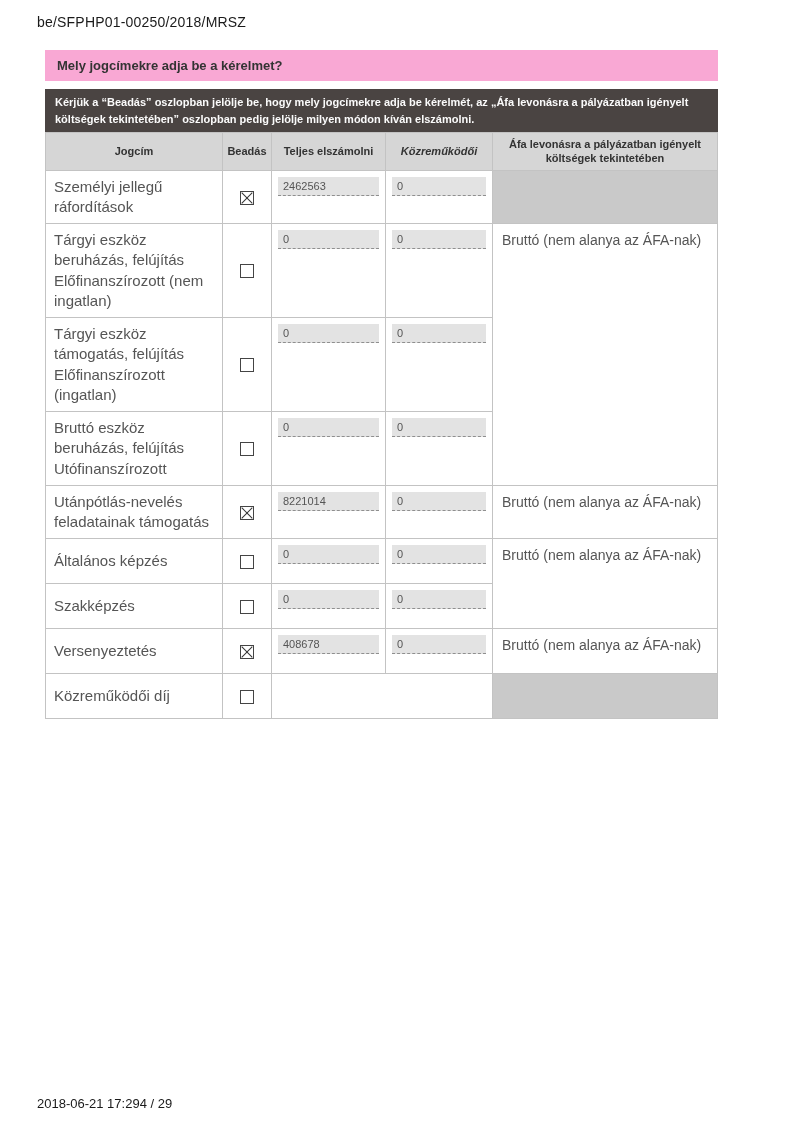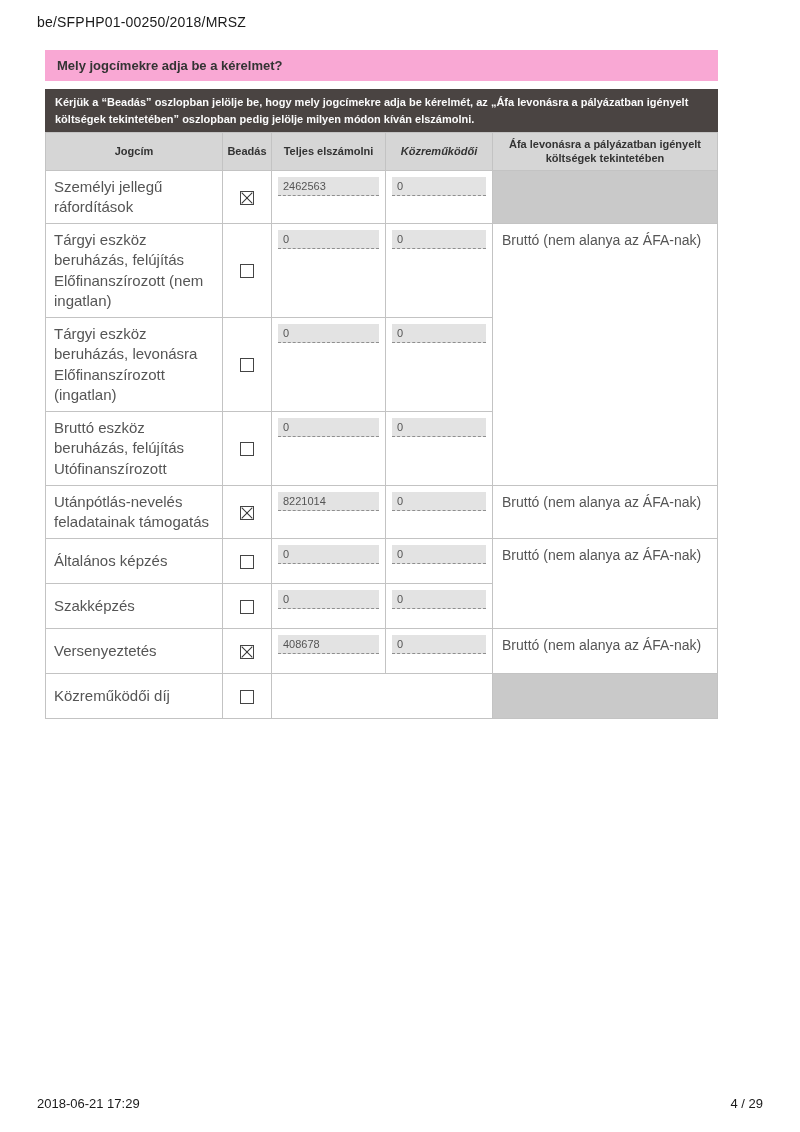--- a/index.html
+++ b/index.html
@@ -53,21 +53,21 @@
     background:#e3e3e3; border:none; border-bottom:1px dashed #8f8f8f;
     font-family:"Liberation Sans", sans-serif; font-size:11px; color:#555;
     padding:0 5px; border-radius:0;
   }
   td.afa {
     font-size:14px; color:#555; vertical-align:top; padding:7px 9px; line-height:1.35;
   }
   td.afa.gray { background:#c9c9c9; }
   .footer {
     position:absolute; left:37px; right:37px; top:1096px;
-    display:flex; justify-content:space-between;
+    display:flex; justify-content:flex-start;
     font-size:13px; color:#1a1a1a;
   }
 </style>
 </head>
 <body>
 
 <div class="doc-number">be/SFPHP01-00250/2018/MRSZ</div>
 
 <div class="content">
   <div class="section-bar">Mely jogcímekre adja be a kérelmet?</div>
@@ -103,21 +103,21 @@
         <td class="amt-cell">
             <input type="text" class="amt" value="0" style="">
           </td>
         <td class="amt-cell">
             <input type="text" class="amt" value="0" style="">
           </td>
         <td class="afa" rowspan="3">Bruttó (nem alanya az ÁFA-nak)</td>
       </tr>
 
       <tr>
-        <td class="lbl">Tárgyi eszköz beruházás, levonásra Előfinanszírozott (ingatlan)</td>
+        <td class="lbl">Tárgyi eszköz támogatás, felújítás Előfinanszírozott (ingatlan)</td>
         <td class="chk"><span class="cb"></span></td>
         <td class="amt-cell">
             <input type="text" class="amt" value="0" style="">
           </td>
         <td class="amt-cell">
             <input type="text" class="amt" value="0" style="">
           </td>
       </tr>
 
       <tr>

